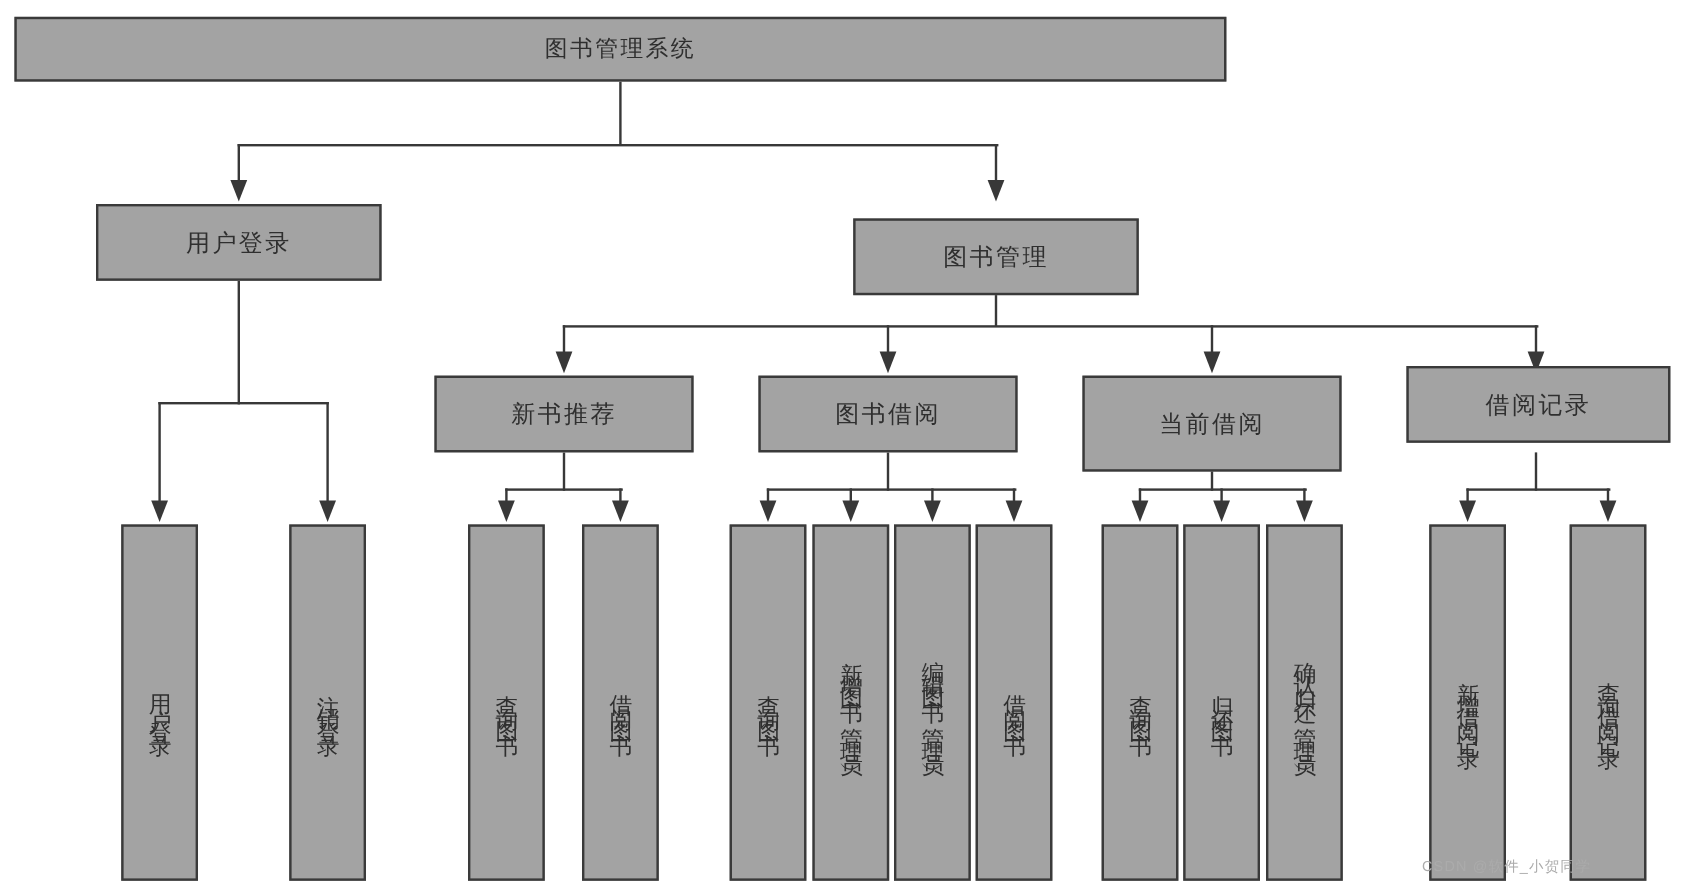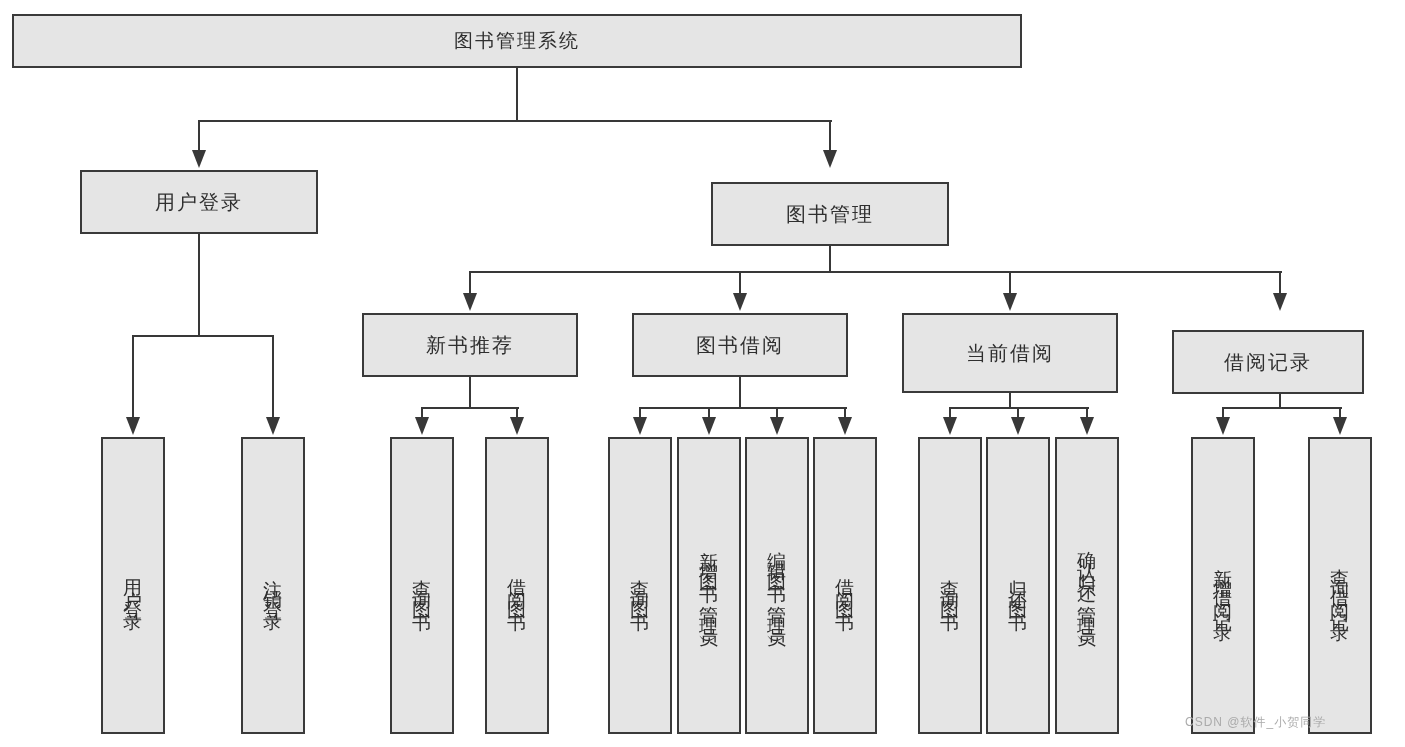--- a/index.html
+++ b/index.html
@@ -2,21 +2,21 @@
 <html><head>
 <meta charset="utf-8">
 <style>
   html,body{margin:0;padding:0;}
   body{
     width:1405px;height:747px;position:relative;overflow:hidden;
     background:#ffffff;
     font-family:"Liberation Sans","DejaVu Sans",sans-serif;
   }
   .box{
-    position:absolute;box-sizing:border-box;background:#e5e5e5;
+    position:absolute;box-sizing:border-box;background:#a3a3a3;
     border:2px solid #3a3a3a;
     display:flex;align-items:center;justify-content:center;
     color:#2f2f2f;
     text-align:right;
   }
   .hbox{font-size:20px;letter-spacing:2px;}
   .rootbox{font-size:19px;letter-spacing:2px;}
   .leaf .lbl{
     writing-mode:vertical-lr;
     text-orientation:mixed;
@@ -110,21 +110,21 @@
 
 <div class="box hbox" style="left:362px;top:313px;width:216px;height:64px">
   <span class="lbl">新书推荐</span>
 </div>
 <div class="box hbox" style="left:632px;top:313px;width:216px;height:64px">
   <span class="lbl">图书借阅</span>
 </div>
 <div class="box hbox" style="left:902px;top:313px;width:216px;height:80px">
   <span class="lbl">当前借阅</span>
 </div>
-<div class="box hbox" style="left:1172px;top:330px;width:192px;height:64px">
+<div class="box hbox" style="left:1172px;top:305px;width:220px;height:64px">
   <span class="lbl">借阅记录</span>
 </div>
 
 <div class="box leaf" style="left:101px;top:437px;width:64px;height:297px">
   <span class="lbl">用户登录</span>
 </div>
 <div class="box leaf" style="left:241px;top:437px;width:64px;height:297px">
   <span class="lbl">注销登录</span>
 </div>
 

